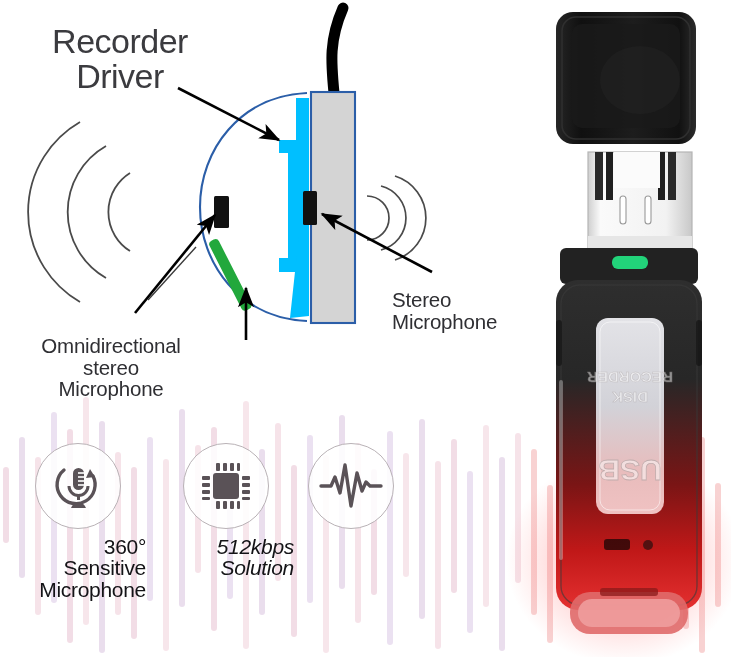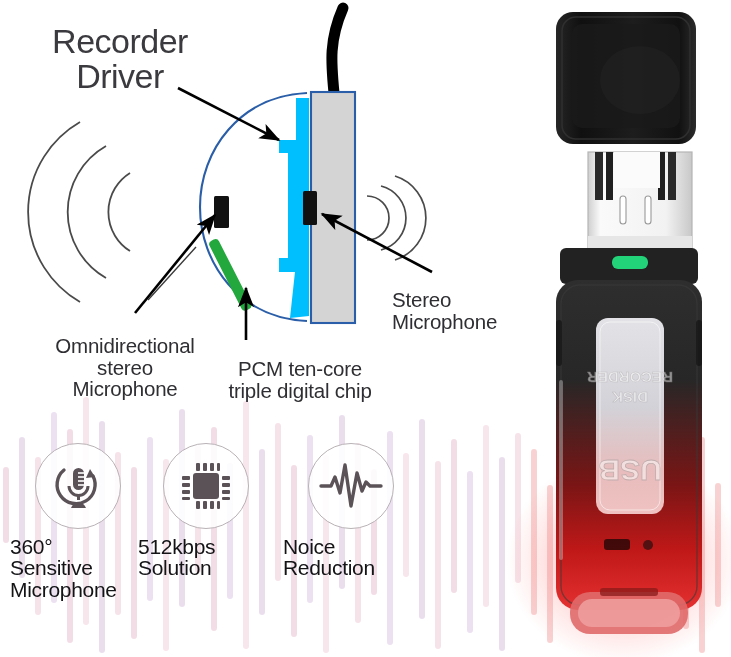--- a/index.html
+++ b/index.html
@@ -29,48 +29,48 @@
   .callout{
     position:absolute;
     color:#2f2f33;
     font-size:20.5px;
     line-height:1.05;
     text-align:center;
     white-space:pre-line;
     letter-spacing:-0.2px;
     margin-top:17px;
   }
-  #callout-omni{left:20px;top:318px;width:210px;}
+  #callout-omni{left:6px;top:318px;width:210px;}
   #callout-pcm{left:196px;top:341px;width:208px;}
   #callout-stereo{left:392px;top:272px;width:160px;text-align:left;}
 
   .feature{
     position:absolute;
     width:136px;
-    text-align:left;
+    text-align:right;
   }
   .feature .ic{
     width:86px;height:86px;
     margin:0 auto;
     border-radius:50%;
     background:rgba(255,255,255,0.86);
     border:1.4px solid #b9b2b6;
     box-sizing:border-box;
     display:flex;align-items:center;justify-content:center;
   }
   .feature .lbl{
     margin-top:7px;
     color:#141417;
     font-size:21px;
     line-height:1.02;
     white-space:pre-line;
     letter-spacing:-0.3px;
   }
   #feat-0{left:10px;top:443px;}
-  #feat-1{left:138px;top:443px;}
+  #feat-1{left:158px;top:443px;font-style:italic;}
   #feat-2{left:283px;top:443px;}
   #feat-3{left:417px;top:443px;}
 </style>
 </head>
 <body>
 
 <div id="stage">
 
   <svg class="layer" width="731" height="657" viewBox="0 0 731 657">
     <g stroke-linecap="round" stroke-width="6" opacity="0.55">
@@ -263,22 +263,20 @@
       </g>
     </g>
   </svg>
 
   <div class="title">Recorder
 Driver</div>
 
   <div class="callout" id="callout-omni">Omnidirectional
 stereo
 Microphone</div>
-  <div class="callout" id="callout-pcm">PCM ten-core
-triple digital chip</div>
   <div class="callout" id="callout-stereo">Stereo
 Microphone</div>
 
   <div class="feature" id="feat-0">
     <div class="ic">
       <svg width="60" height="60" viewBox="0 0 60 60">
         <path d="M 16 14 A 19 19 0 1 0 45 20" fill="none" stroke="#5a5257" stroke-width="3.4" stroke-linecap="round"></path>
         <path d="M 42 13 L 47 21 L 38 22 Z" fill="#5a5257"></path>
         <rect x="25" y="12" width="11" height="22" rx="5.5" fill="#5a5257"></rect>
         <g stroke="#ffffff" stroke-width="1.6">
@@ -324,18 +322,16 @@
     <div class="lbl">512kbps
 Solution</div>
   </div>
 
   <div class="feature" id="feat-2">
     <div class="ic">
       <svg width="66" height="56" viewBox="0 0 66 56">
         <path d="M 3 28 L 13 28 L 17 19 L 22 35 L 27 7 L 33 48 L 39 15 L 44 33 L 48 24 L 52 28 L 63 28" fill="none" stroke="#5a5257" stroke-width="3.4" stroke-linecap="round" stroke-linejoin="round"></path>
       </svg>
     </div>
-    <div class="lbl">Noice
-Reduction</div>
   </div>
 
 
 </div>
 
 </body></html>

